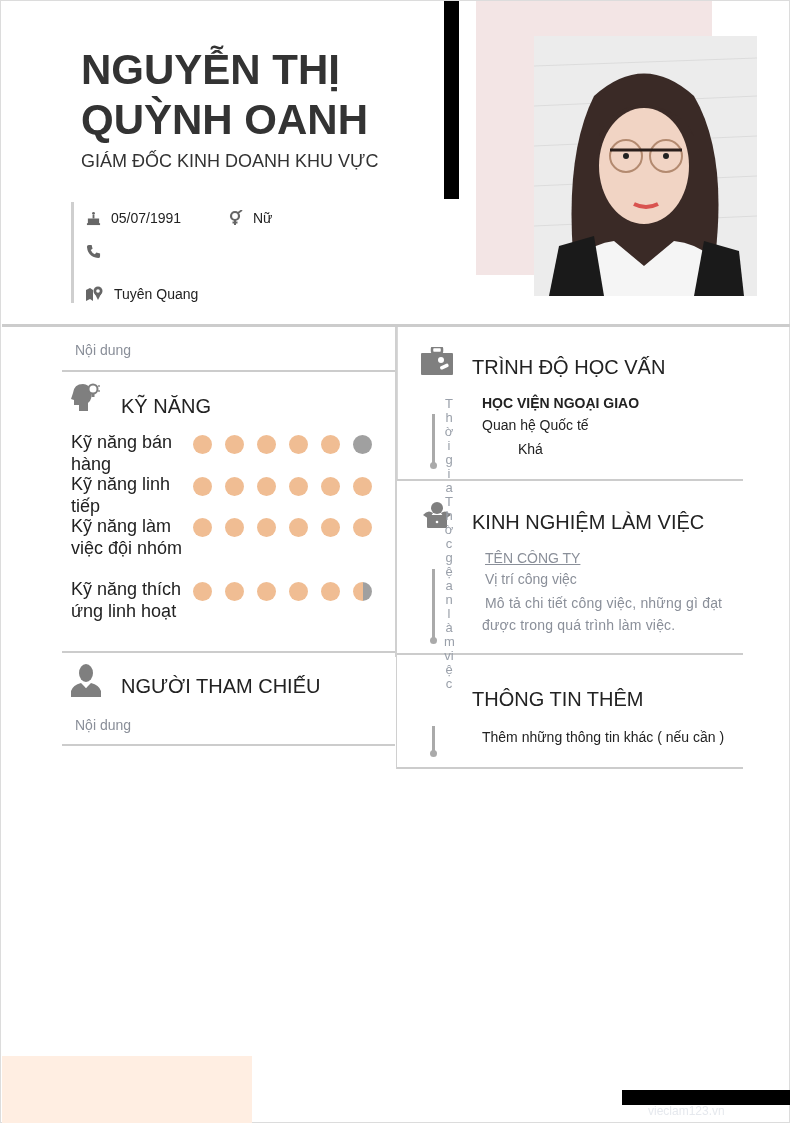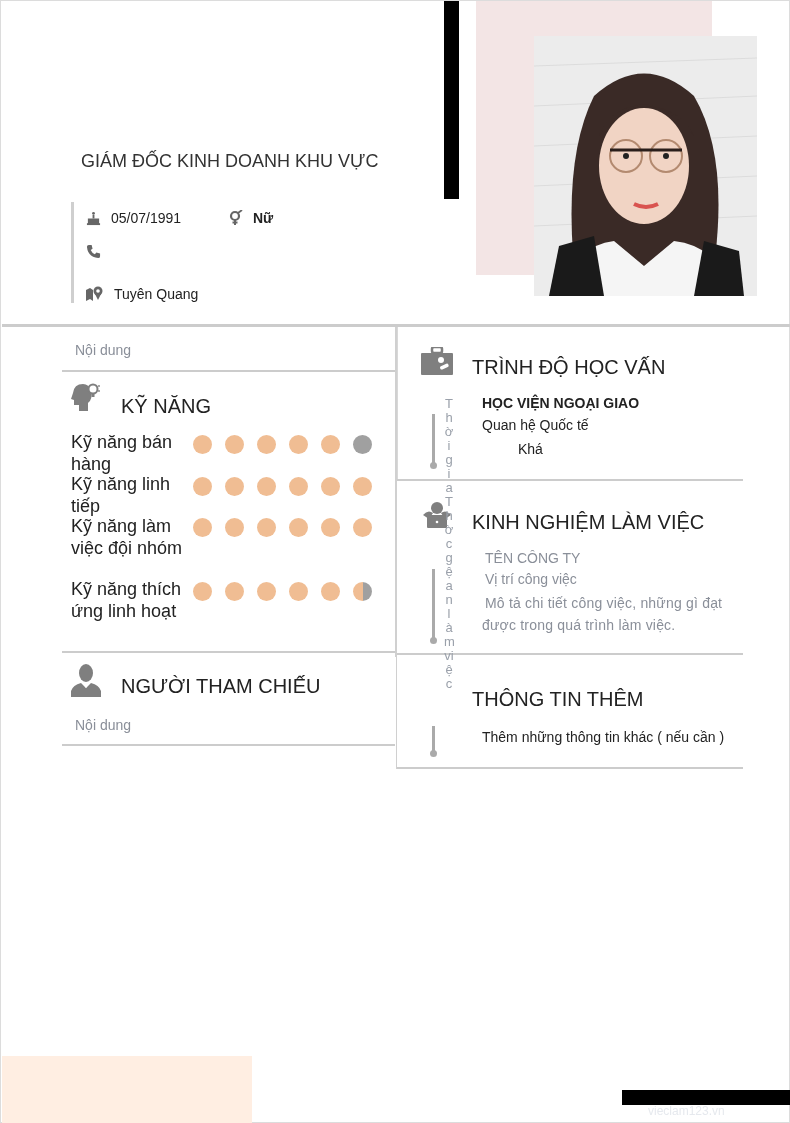--- a/index.html
+++ b/index.html
@@ -38,20 +38,24 @@
   .sub { position: absolute; font-size: 14px; color: #222; }
   .bottom-peach { position: absolute; left: 1px; top: 1055px; width: 250px; height: 67px; background: #ffeee2; }
   .bottom-black { position: absolute; left: 621px; top: 1089px; width: 168px; height: 15px; background: #000; }
   .watermark { position: absolute; left: 647px; top: 1103px; font-size: 12px; color: #e6e9ee; }
 </style>
 </head>
 <body>
 
 <div class="page">
 
+  <div class="name">
+    <div>NGUYỄN THỊ</div>
+    <div>QUỲNH OANH</div>
+  </div>
   <div class="title">GIÁM ĐỐC KINH DOANH KHU VỰC</div>
 
   <div class="black-bar"></div>
   <div class="pink-rect"></div>
 
   <div class="photo">
     <svg width="223" height="260" viewBox="0 0 223 260">
       <rect width="223" height="260" fill="#ececec"></rect>
       <g stroke="#dcdcdc" stroke-width="1">
         <line x1="0" y1="30" x2="223" y2="22"></line>
@@ -78,21 +82,21 @@
   <div class="info">
     <div class="info-row" style="left:12px; top:8px;">
       <svg width="15" height="15" viewBox="0 0 16 16">
           <rect x="2" y="8" width="12" height="6" fill="#666"></rect>
           <rect x="1" y="13" width="14" height="2" fill="#666"></rect>
           <rect x="7" y="4" width="2" height="4" fill="#666"></rect>
           <circle cx="8" cy="2.5" r="1.5" fill="#666"></circle>
         </svg>
       <span>05/07/1991</span>
     </div>
-    <div class="info-row" style="left:155px; top:8px;font-weight:bold;">
+    <div class="info-row" style="left:155px; top:8px;">
       <svg width="14" height="16" viewBox="0 0 14 16">
           <circle cx="6" cy="6" r="4" fill="none" stroke="#666" stroke-width="2.2"></circle>
           <line x1="6" y1="10" x2="6" y2="15" stroke="#666" stroke-width="2"></line>
           <line x1="3.5" y1="12.5" x2="8.5" y2="12.5" stroke="#666" stroke-width="2"></line>
           <line x1="9" y1="3" x2="13" y2="0" stroke="#666" stroke-width="1.8"></line>
         </svg>
       <span>Nữ</span>
     </div>
     <div class="info-row" style="left:12px; top:42px;">
       <svg width="15" height="15" viewBox="0 0 16 16">
@@ -201,21 +205,21 @@
 
   <div class="hline" style="left:396px; top:478px; width:346px; height:2px;"></div>
   <svg style="position:absolute; left:419px; top:500px;" width="34" height="28" viewBox="0 0 34 28">
     <circle cx="17" cy="7" r="6" fill="#7f7f7f"></circle>
     <path d="M3 14 Q8 8 13 12 L9 18 Z" fill="#7f7f7f"></path>
     <path d="M31 14 Q26 8 21 12 L25 18 Z" fill="#7f7f7f"></path>
     <rect x="7" y="14" width="20" height="13" rx="1" fill="#7f7f7f"></rect>
     <circle cx="17" cy="21" r="1.3" fill="#fff"></circle>
   </svg>
   <div class="section-title" style="left:471px; top:510px;">KINH NGHIỆM LÀM VIỆC</div>
-  <div class="sub" style="left:484px; top:549px; color:#8a8f99;">TÊN CÔNG TY</div>
+  <div class="sub" style="left:484px; top:549px; color:#8a8f99;text-decoration:underline;">TÊN CÔNG TY</div>
   <div class="sub" style="left:484px; top:570px; color:#8a8f99;">Vị trí công việc</div>
   <div class="sub" style="left:481px; top:591px; width:260px; color:#8a8f99; line-height:22px; text-indent:3px; letter-spacing:0.2px;">Mô tả chi tiết công việc, những gì đạt được trong quá trình làm việc.</div>
   <div class="timeline" style="left:431px; top:568px; height:70px;"></div>
   <div class="tl-dot" style="left:429px; top:636px;"></div>
 
   <div class="hline" style="left:396px; top:652px; width:346px; height:2px;"></div>
   <div class="section-title" style="left:471px; top:687px;">THÔNG TIN THÊM</div>
   <div class="sub" style="left:481px; top:728px;">Thêm những thông tin khác ( nếu cần )</div>
   <div class="timeline" style="left:431px; top:725px; height:28px;"></div>
   <div class="tl-dot" style="left:429px; top:749px;"></div>

